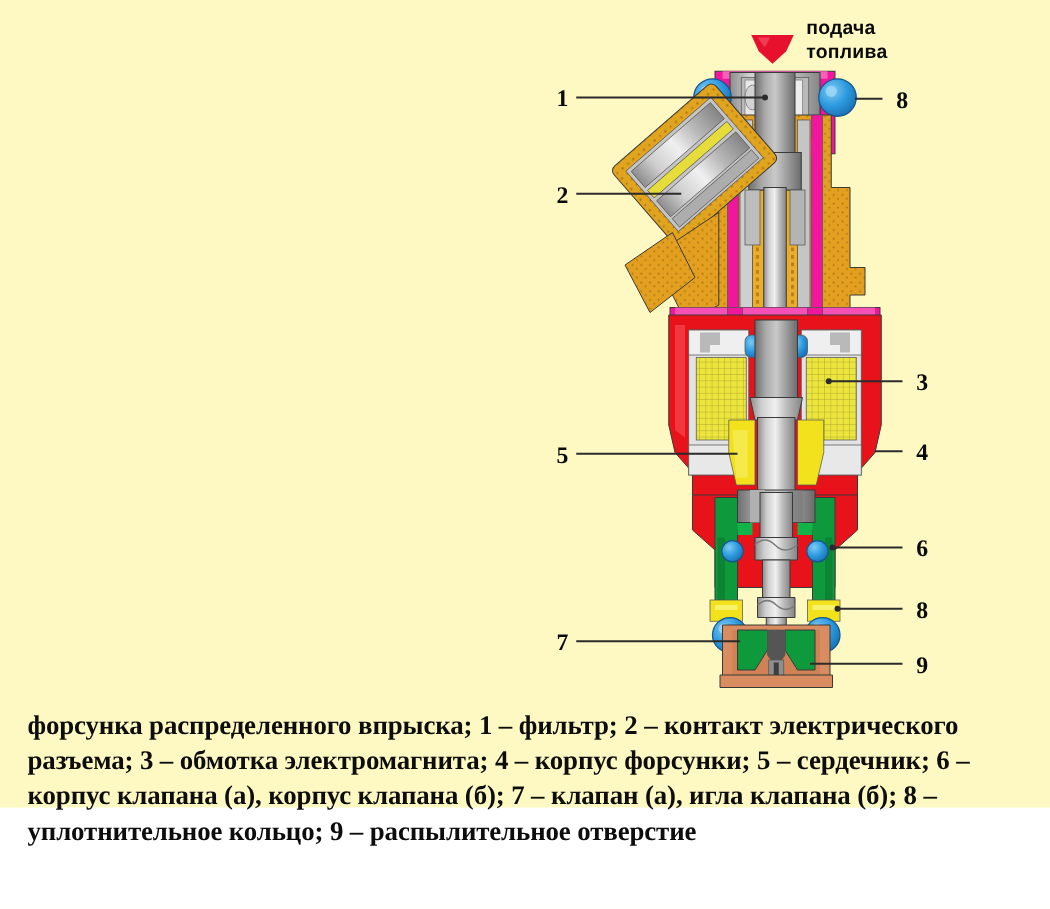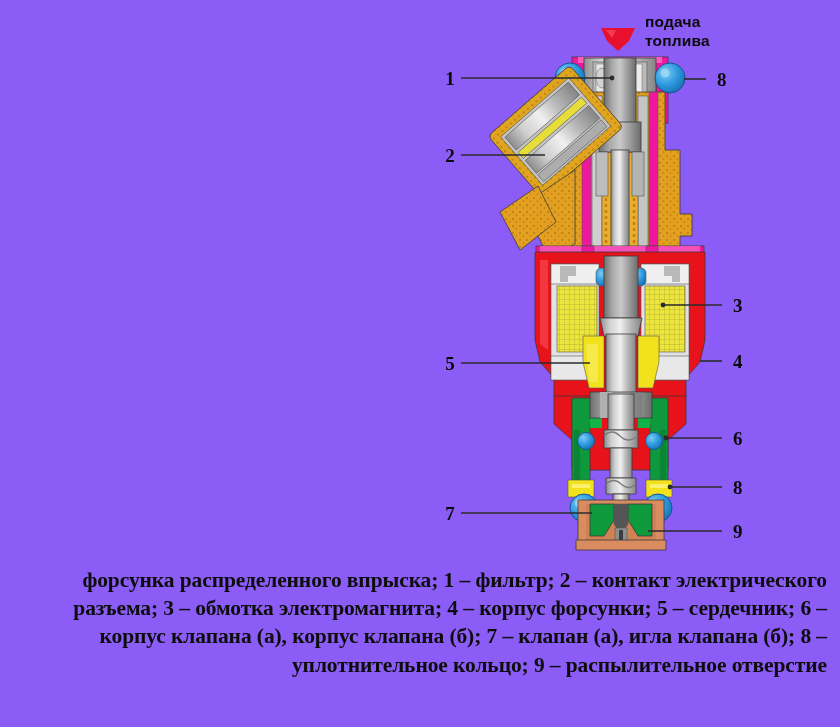--- a/index.html
+++ b/index.html
@@ -10,22 +10,22 @@
   body {
     width: 840px;
     height: 727px;
     font-family: "Liberation Serif", serif;
     overflow: hidden;
     position: relative;
   }
   #page {
     position: relative;
     width: 840px;
-    height: 727px;
-    background: #8b5cf6;
+    height: 646px;
+    background: #fef9c3;
   }
   #figure-area {
     position: absolute;
     left: 0; top: 0;
     width: 840px;
     height: 560px;
   }
   #figure-svg {
     position: absolute;
     left: 0; top: 0;
@@ -34,21 +34,21 @@
     position: absolute;
     left: 22px;
     top: 566px;
     width: 805px;
     font-family: "Liberation Serif", serif;
     font-weight: bold;
     font-size: 21.5px;
     line-height: 28.2px;
     color: #0d0d0d;
     letter-spacing: -0.1px;
-    text-align: right;
+    text-align: left;
   }
   .lbl {
     font-family: "Liberation Serif", serif;
     font-weight: bold;
     font-size: 19px;
     fill: #0a0a0a;
   }
   .hdr {
     font-family: "Liberation Sans", sans-serif;
     font-weight: bold;

